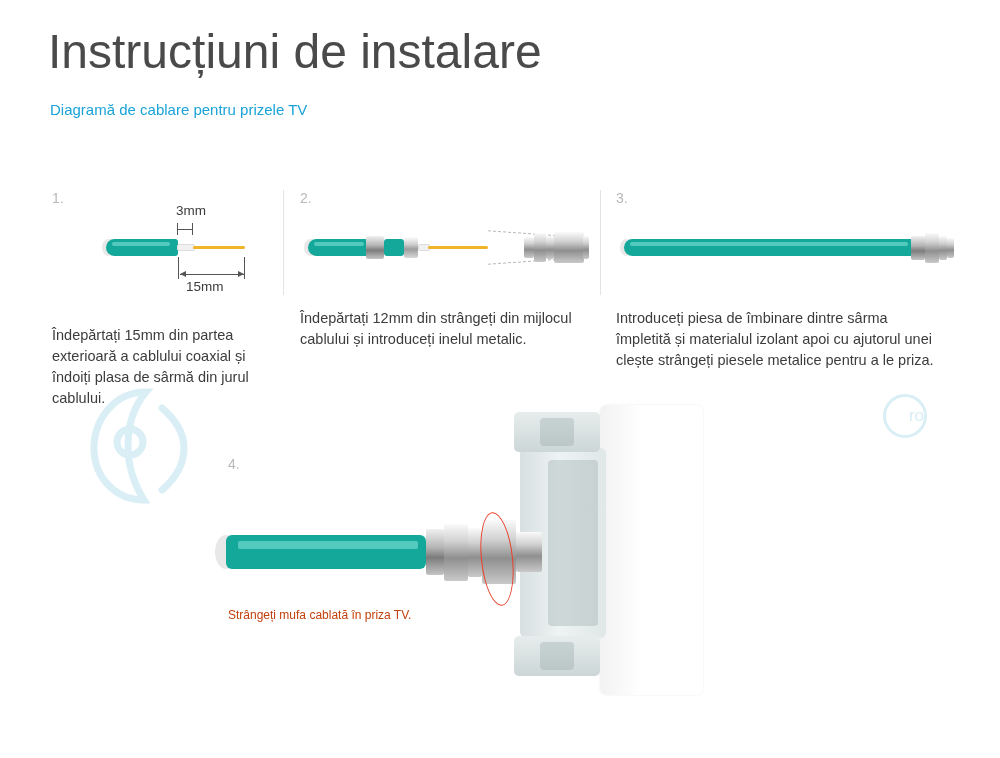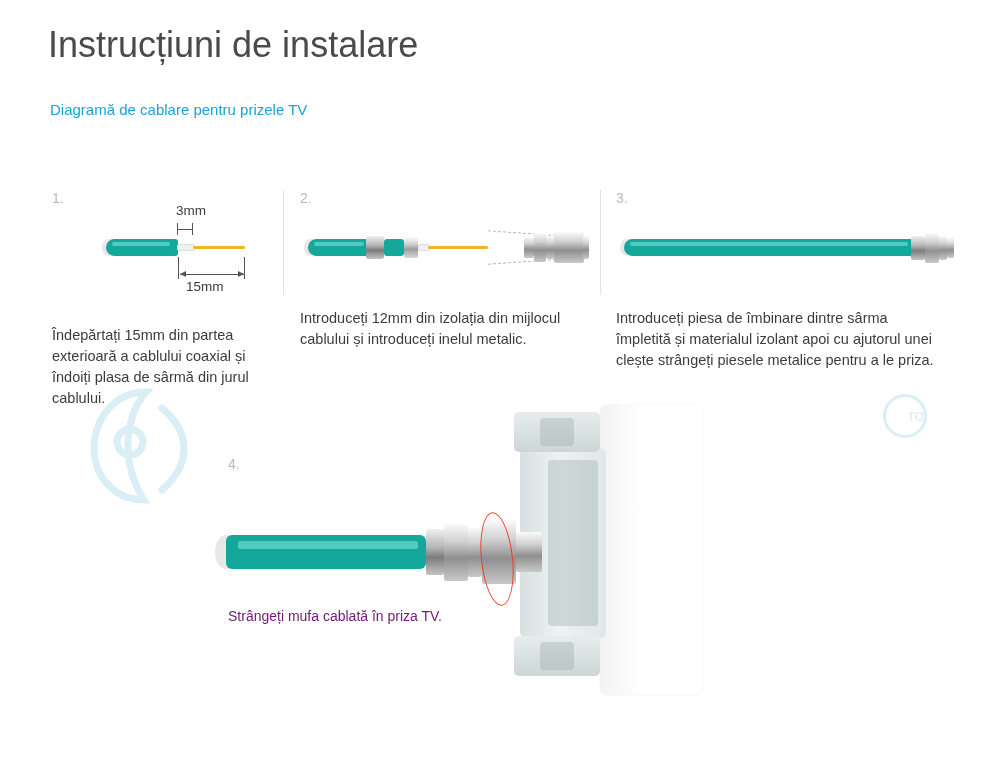--- a/index.html
+++ b/index.html
@@ -14,21 +14,21 @@
     color: #333333;
     position: relative;
     overflow: hidden;
   }
 
   
   .page-title {
     position: absolute;
     left: 48px;
     top: 24px;
-    font-size: 36px;
+    font-size: 48px;
     font-weight: 400;
     color: #4a4a4a;
     letter-spacing: 0px;
     white-space: nowrap;
   }
   .page-subtitle {
     position: absolute;
     left: 50px;
     top: 101px;
     font-size: 15px;
@@ -181,21 +181,21 @@
   .arrow-right { border-left: 6px solid #555555; }
 
   
   .step4 { position: absolute; left: 0; top: 440px; width: 1000px; height: 310px; }
   .step4 .num4 {
     position: absolute; left: 228px; top: 16px;
     font-size: 14px; color: #b8b8b8;
   }
   .step4 .caption4 {
     position: absolute; left: 228px; top: 168px;
-    font-size: 14px; color: #701a75; white-space: nowrap;
+    font-size: 12px; color: #c2410c; white-space: nowrap;
   }
 
   .socket-face {
     position: absolute;
     left: 600px; top: -35px;
     width: 103px; height: 290px;
     background: linear-gradient(to right,#f2f2f2 0%,#ffffff 40%,#ffffff 100%);
     border-radius: 7px;
     box-shadow: 0 0 2px rgba(0,0,0,.10);
   }
@@ -289,21 +289,21 @@
     <div class="dash-line" style="left:188px; top:18px; width:78px; transform:rotate(4deg);"></div>
     <div class="dash-line" style="left:188px; top:46px; width:78px; transform:rotate(-4deg);"></div>
 
     <div class="connector" style="left:224px; top:22px; width:10px; height:21px;"></div>
     <div class="connector" style="left:234px; top:18px; width:12px; height:29px;"></div>
     <div class="connector" style="left:246px; top:21px; width:8px; height:23px;"></div>
     <div class="connector" style="left:254px; top:17px; width:30px; height:31px;"></div>
     <div class="connector" style="left:283px; top:21px; width:6px; height:23px;"></div>
   </div>
 
-  <div class="caption" style="left:0; top:118px; width:278px;">Introduceți 12mm din izolația din mijlocul cablului și introduceți inelul metalic.</div>
+  <div class="caption" style="left:0; top:118px; width:278px;">Îndepărtați 12mm din strângeți din mijlocul cablului și introduceți inelul metalic.</div>
 </div>
 
 <div class="divider" style="left:600px;"></div>
 
 <div class="step" style="left:616px; width:340px;">
   <div class="num">3.</div>
 
   <div class="art" style="left:0; top:25px; width:340px; height:80px;">
     <div class="cable-cap" style="left:4px; top:24px;"></div>
     <div class="cable round-left" style="left:8px; top:24px; width:290px;"></div>

